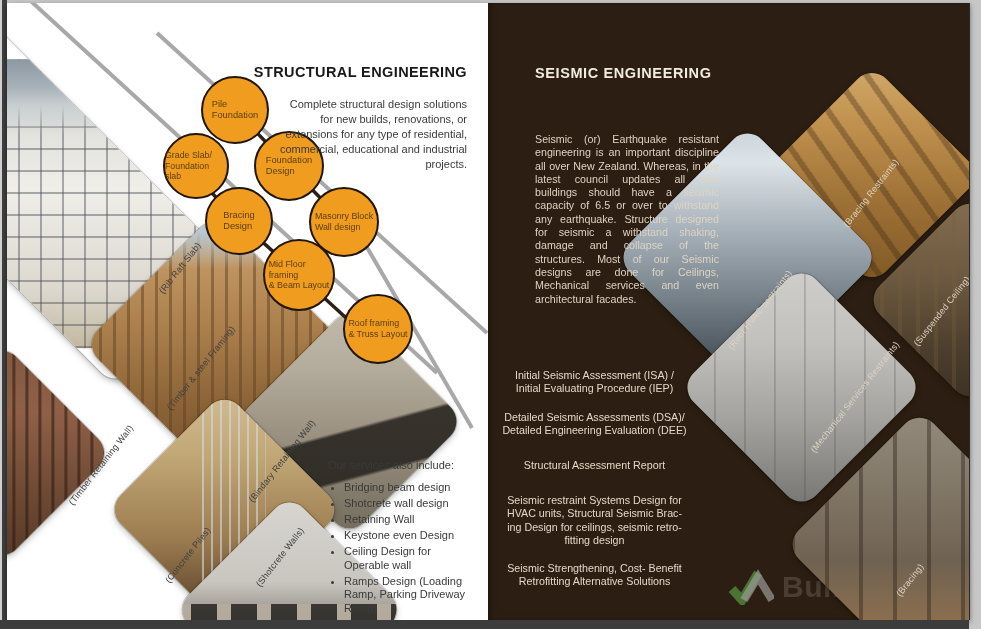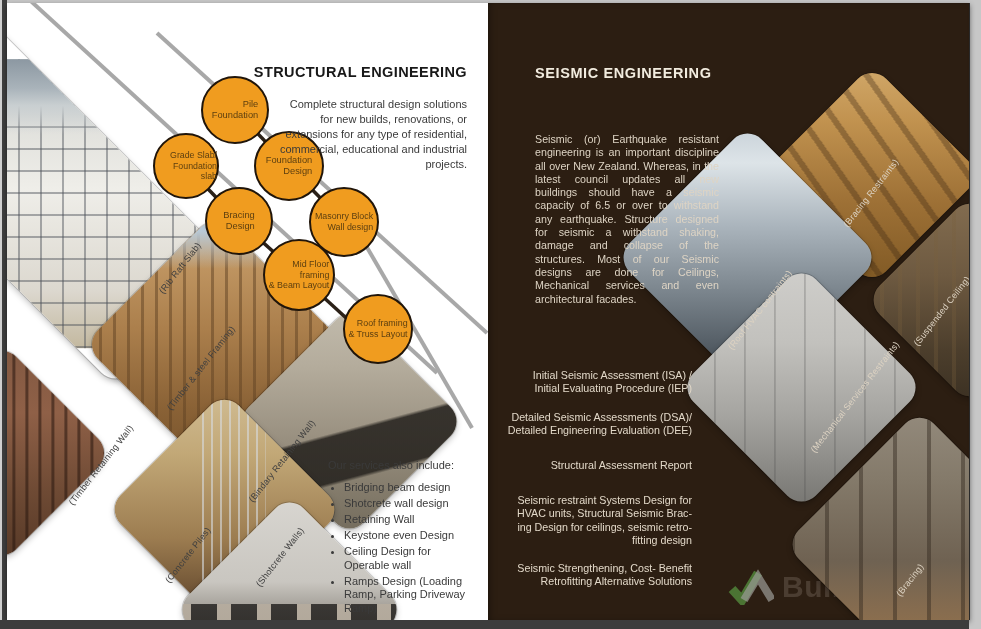--- a/index.html
+++ b/index.html
@@ -83,37 +83,37 @@
     linear-gradient(180deg,#9a9184 0%,#847a6a 30%,#6f6252 55%,#8d6f4e 75%,#5c4630 100%);}
 
   
   .plabel{position:absolute;z-index:4;font-size:9px;white-space:nowrap;
     transform:translate(-50%,-50%) rotate(-52deg);color:#3f3f3f;letter-spacing:.2px;}
   .page-right .plabel{color:#dcd2c2;}
 
   
   .circle{position:absolute;z-index:4;border-radius:50%;background:#F09C1F;
     border:2.5px solid #20150a;display:flex;align-items:center;justify-content:center;
-    text-align:right;font-size:9.3px;line-height:10.8px;color:#5c3f10;white-space:pre-line;}
+    text-align:left;font-size:9.3px;line-height:10.8px;color:#5c3f10;white-space:pre-line;}
 
   
   .h-left{position:absolute;z-index:5;top:51px;right:21px;font-size:14.5px;font-weight:bold;
     letter-spacing:.4px;color:#181818;}
   .intro-left{position:absolute;z-index:5;top:83px;right:21px;width:225px;text-align:right;
     white-space:pre-line;font-size:11px;line-height:15px;color:#3a3a3a;}
   .services{position:absolute;z-index:5;left:315px;top:456px;width:152px;font-size:11px;color:#3a3a3a;}
   .services .sv-title{margin:0 0 10px 6px;}
   .services ul{margin:4px;padding:0 0 0 18px;}
   .services li{margin-bottom:2.5px;line-height:13.5px;}
 
   .h-right{position:absolute;z-index:5;left:47px;top:52px;font-size:14.5px;font-weight:bold;
     letter-spacing:.6px;color:#f2ecdf;}
   .intro-right{position:absolute;z-index:5;left:47px;top:86px;width:184px;text-align:justify;
     font-size:10.7px;line-height:13.3px;color:#ded4c4;margin-top:44px;}
-  .sitem{position:absolute;z-index:5;right:277px;width:195px;text-align:right;
+  .sitem{position:absolute;z-index:5;right:277px;width:195px;text-align:center;
     font-size:10.7px;line-height:13.5px;color:#e2d8c8;white-space:pre-line;}
   .sitem-1{top:355px;} .sitem-2{top:397px;} .sitem-3{top:445px;} .sitem-4{top:480px;} .sitem-5{top:548px;}
 
   
   .wm{position:absolute;z-index:1;left:240px;top:566px;display:flex;align-items:center;}
   .wm-text{font-size:30px;font-weight:bold;letter-spacing:.5px;color:rgba(165,152,138,.26);margin-left:8px;}
 </style>
 </head>
 <body>
 
@@ -158,21 +158,21 @@
       <svg class="connector-lines" width="481" height="617">
         <line x1="226" y1="105" x2="280" y2="161" stroke="#2b2118" stroke-width="3.5"></line>
         <line x1="177" y1="161" x2="230" y2="216" stroke="#2b2118" stroke-width="3.5"></line>
         <line x1="280" y1="161" x2="335" y2="217" stroke="#2b2118" stroke-width="3.5"></line>
         <line x1="230" y1="216" x2="290" y2="270" stroke="#2b2118" stroke-width="3.5"></line>
         <line x1="290" y1="270" x2="349" y2="324" stroke="#2b2118" stroke-width="3.5"></line>
       </svg>
 
       <div class="circle" style="left:194px;top:73px;width:64px;height:64px;">Pile
 Foundation</div>
-      <div class="circle" style="left:146px;top:130px;width:62px;height:62px;font-size:8.8px;">Grade Slab/
+      <div class="circle" style="left:156px;top:130px;width:62px;height:62px;font-size:8.8px;">Grade Slab/
 Foundation slab</div>
       <div class="circle" style="left:247px;top:128px;width:66px;height:66px;">Foundation
 Design</div>
       <div class="circle" style="left:198px;top:184px;width:64px;height:64px;">Bracing
 Design</div>
       <div class="circle" style="left:256px;top:236px;width:68px;height:68px;font-size:8.9px;">Mid Floor
 framing
 &amp; Beam Layout</div>
       <div class="circle" style="left:302px;top:184px;width:66px;height:66px;font-size:8.9px;">Masonry Block
 Wall design</div>

